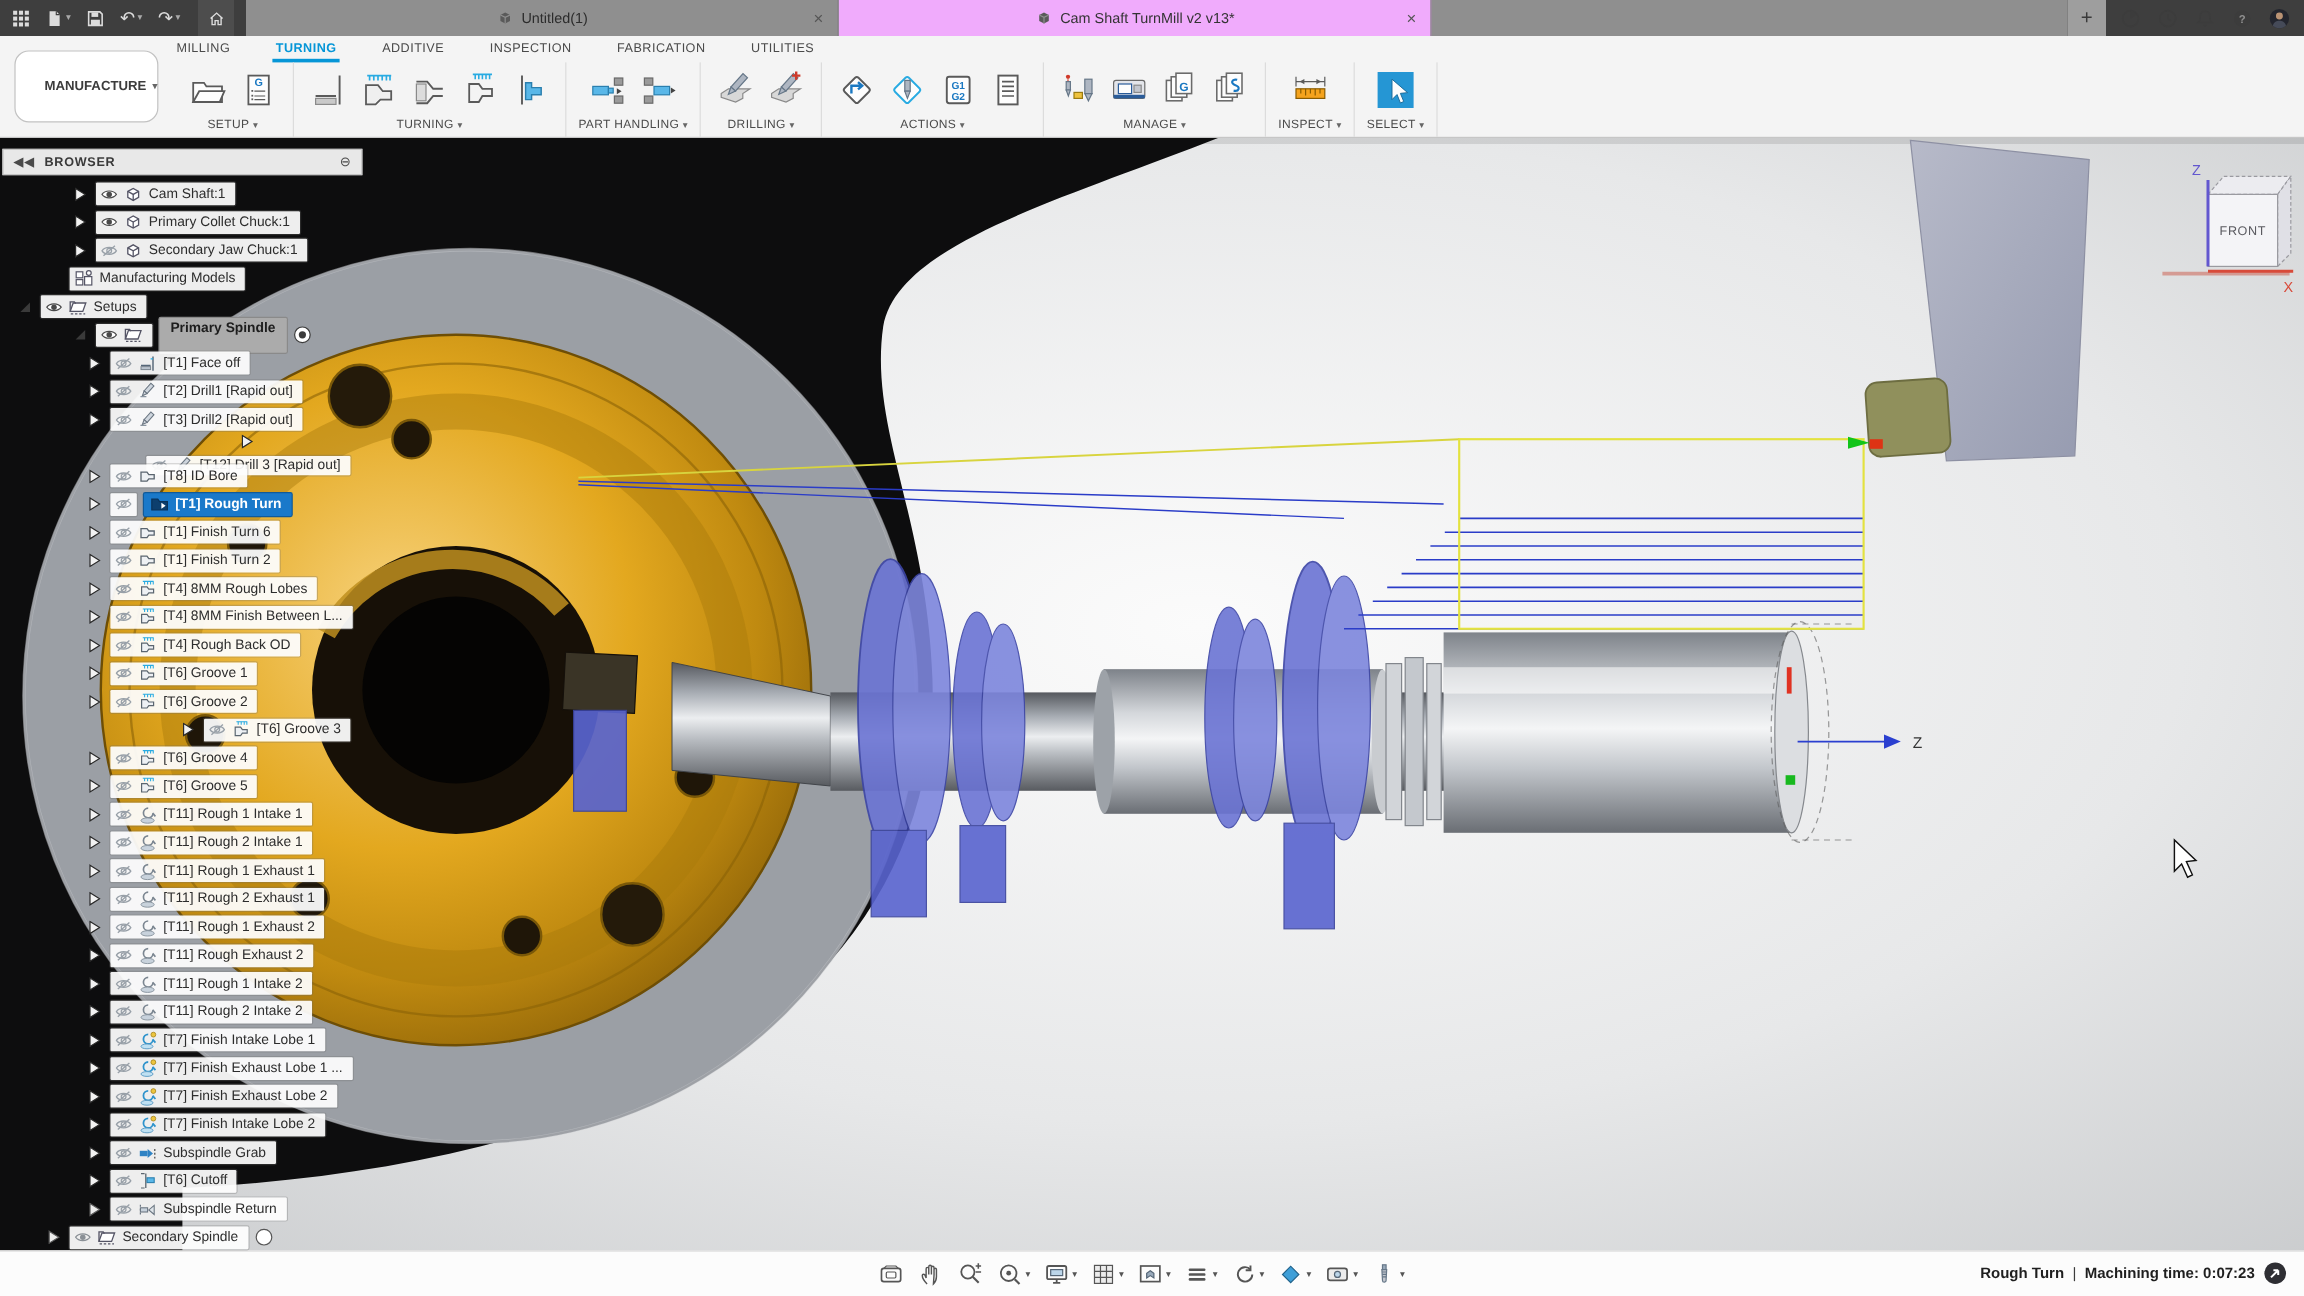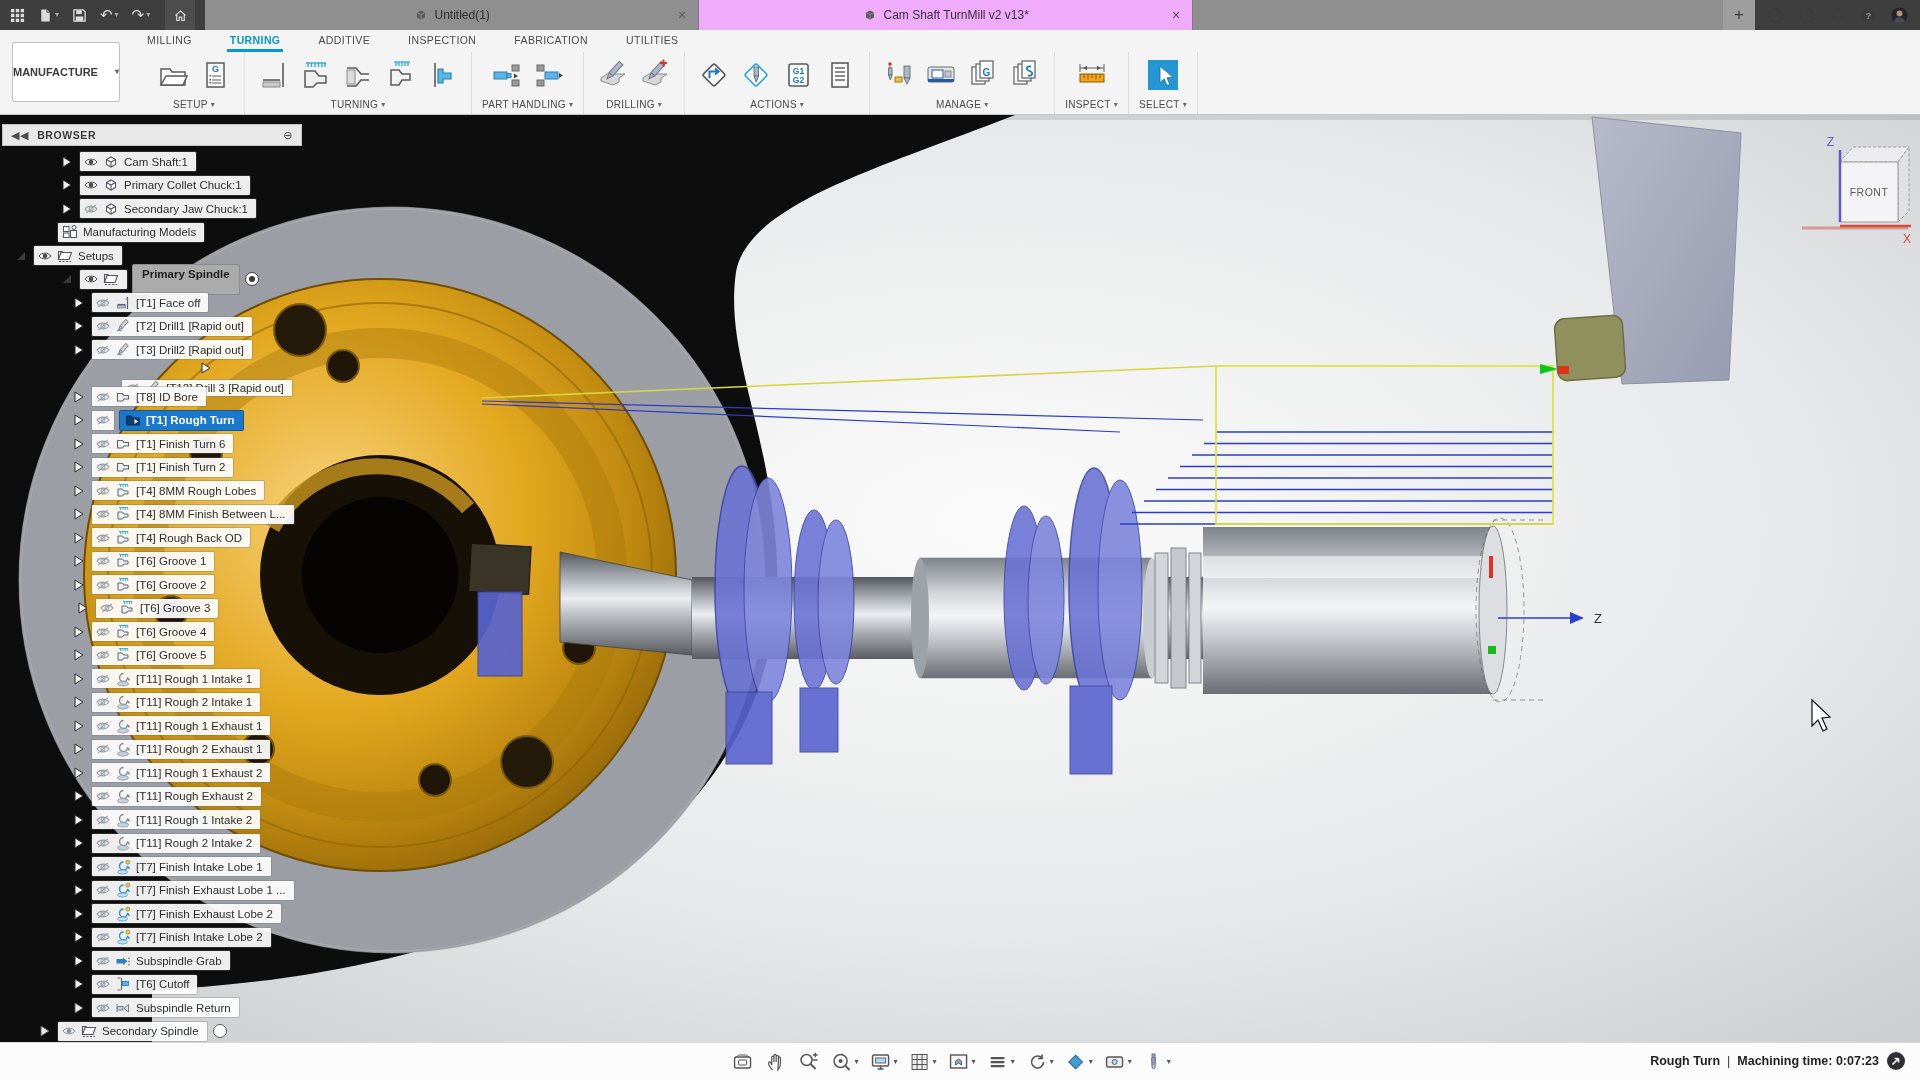--- a/index.html
+++ b/index.html
@@ -23,22 +23,22 @@
   .dt-close{position:absolute;right:12px;font-size:14px;color:#555;line-height:1}
   .cube-ic svg{width:14px;height:14px}
   .newtab{width:32px;display:flex;align-items:center;justify-content:center;background:#9e9e9e;
     color:#3a3a3a;font-size:17px}
   .tb-right{display:flex;align-items:center;gap:14px;padding:0 12px;margin-left:auto}
   .tb-right svg{width:17px;height:17px}
 
   
   #ribbon{position:absolute;top:30px;left:0;width:1920px;height:85px;background:#f4f4f4;
     border-bottom:1px solid #c6c6c6;z-index:19}
-  #ws-btn{position:absolute;left:12px;top:12px;width:108px;height:60px;background:#fff;
-    border:1px solid #c2c2c2;border-radius:2px;display:flex;align-items:center;justify-content:space-between;
+  #ws-btn{position:absolute;left:12px;top:12px;width:120px;height:60px;background:#fff;
+    border:1px solid #c2c2c2;border-radius:12px;display:flex;align-items:center;justify-content:flex-end;
     gap:5px;font-size:11px;font-weight:bold;color:#3c3c3c}
   #ws-tabs{position:absolute;left:144px;top:0;height:22px;display:flex;gap:32px;align-items:stretch;
     font-size:10.5px;letter-spacing:.4px;color:#4a4a4a}
   .wstab{display:flex;align-items:center;padding:0 3px;border-bottom:3px solid transparent}
   .wstab.active{color:#0696d7;border-bottom-color:#0696d7;font-weight:bold}
   #rgroups{position:absolute;left:144px;top:22px;height:62px;display:flex}
   .rgroup{display:flex;flex-direction:column;align-items:center;padding:1px 10px 0;
     border-right:1px solid #dcdcdc}
   .ricons{display:flex;gap:4px;align-items:center;height:44px}
   .ricon{width:38px;height:38px;display:flex;align-items:center;justify-content:center;border-radius:2px}
@@ -1078,21 +1078,21 @@
               <g stroke="#29abe2" stroke-width=".9" fill="none">
                 <path d="M4 1.5 h9"></path>
                 <path d="M5.5 1.5 v2.5 M8 1.5 v2.5 M10.5 1.5 v2.5 M12.7 1.5 v2.5"></path>
               </g>
               <path d="M3 6 h4.5 l1.5 2 h4 v3 h-4 l-1.5 2 H3z" fill="#eef1f4" stroke="#5b6670" stroke-width="1"></path>
             </svg>
           </span>
           <span class="tlabel">[T6] Groove 2</span>
         </span>
       </div>
-      <div class="trow" style="padding-left: 78px;">
+      <div class="trow" style="padding-left: 104px; justify-content: center;">
         <span class="tarrow">
           <svg viewBox="0 0 10 12">
             <polygon points="1,1 9,6 1,11" fill="#f2f2f2" stroke="#2a2a2a" stroke-width="1"></polygon>
           </svg>
         </span>
         <span class="chip">
           <span class="teye">
             <svg viewBox="0 0 14 12">
               <path d="M1 6 C3.5 2.2 10.5 2.2 13 6 C10.5 9.8 3.5 9.8 1 6z" fill="none" stroke="#98a0a8" stroke-width="1.1"></path>
               <circle cx="7" cy="6" r="2" fill="none" stroke="#98a0a8"></circle>

